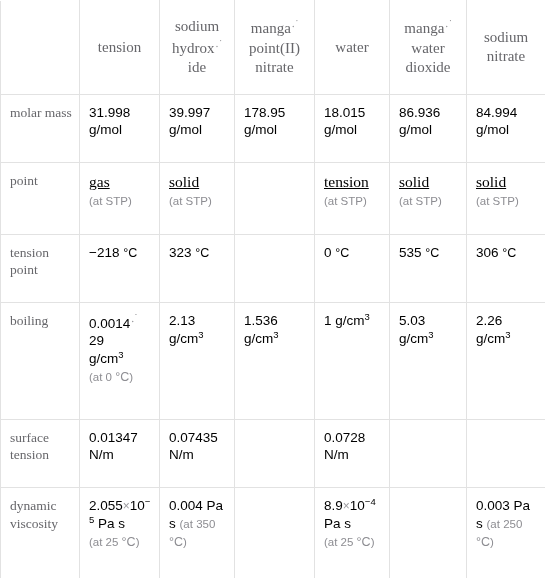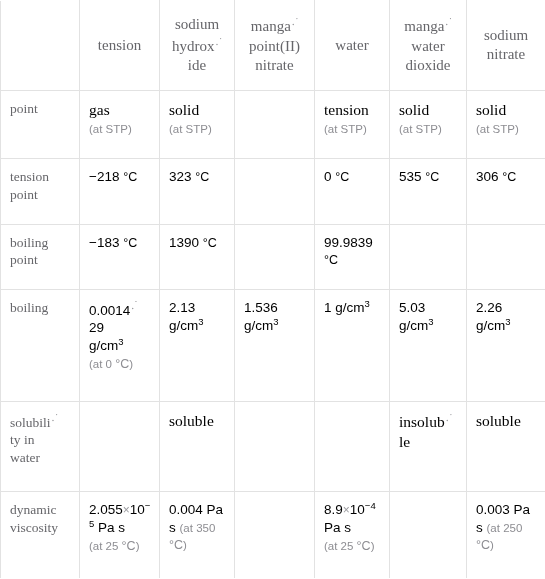--- a/index.html
+++ b/index.html
@@ -57,20 +57,21 @@
     line-height: 1.36;
   }
   tr:last-child td { border-bottom-color: #ffffff; }
   td.last { border-right-color: #ffffff; }
 
   .val { display: block; }
   .serifval {
     font-family: "Liberation Serif", serif;
     font-size: 15.5px;
     color: #000;
+    text-decoration: underline;
   }
   .note {
     color: #8d8d92;
     font-size: 11.5px;
     white-space: nowrap;
     text-align: right;
   }
   .note-inline { color: #8d8d92; font-size: 11.5px; }
   .times { color: #9a9a9e; font-size: 12px; }
   sup { font-size: 9.5px; vertical-align: super; line-height: 0; }
@@ -118,20 +119,41 @@
           <div>manga<span class="brk">․˙</span></div>
           <div>water</div>
           <div>dioxide</div>
         </td>
         <td class="colhead last">
           <div>sodium</div>
           <div>nitrate</div>
         </td>
       </tr>
       <tr>
+        <td class="rowhead">molar mass</td>
+        <td class="">
+          <span class="val">31.998 g/mol</span>
+        </td>
+        <td class="">
+          <span class="val">39.997 g/mol</span>
+        </td>
+        <td class="">
+          <span class="val">178.95 g/mol</span>
+        </td>
+        <td class="">
+          <span class="val">18.015 g/mol</span>
+        </td>
+        <td class="">
+          <span class="val">86.936 g/mol</span>
+        </td>
+        <td class="last">
+          <span class="val">84.994 g/mol</span>
+        </td>
+      </tr>
+      <tr>
         <td class="rowhead">point</td>
         <td class=""><span class="val serifval">gas</span><span class="note">(at STP)</span></td>
         <td class=""><span class="val serifval">solid</span><span class="note">(at STP)</span></td>
         <td class=""></td>
         <td class=""><span class="val serifval">tension</span><span class="note">(at STP)</span></td>
         <td class=""><span class="val serifval">solid</span><span class="note">(at STP)</span></td>
         <td class="last"><span class="val serifval">solid</span><span class="note">(at STP)</span></td>
       </tr>
       <tr>
         <td class="rowhead">tension point</td>
@@ -146,67 +168,52 @@
           <span class="val">0 <span class="deg">°C</span></span>
         </td>
         <td class="">
           <span class="val">535 <span class="deg">°C</span></span>
         </td>
         <td class="last">
           <span class="val">306 <span class="deg">°C</span></span>
         </td>
       </tr>
       <tr>
-        <td class="rowhead">boiling point</td>
-        <td class="">
-          <span class="val">−183 <span class="deg">°C</span></span>
-        </td>
-        <td class="">
-          <span class="val">1390 <span class="deg">°C</span></span>
-        </td>
-        <td class=""></td>
-        <td class="">
-          <span class="val">99.9839 <span class="deg">°C</span></span>
-        </td>
-        <td class=""></td>
-        <td class="last"></td>
-      </tr>
-      <tr>
         <td class="rowhead">boiling</td>
         <td class=""><span class="val">0.0014<span class="brk">․˙</span><br>29<br>g/cm<sup>3</sup></span><span class="note">(at 0 <span class="deg">°C</span>)</span></td>
         <td class="">
           <span class="val">2.13 g/cm<sup>3</sup></span>
         </td>
         <td class="">
           <span class="val">1.536 g/cm<sup>3</sup></span>
         </td>
         <td class="">
           <span class="val">1 g/cm<sup>3</sup></span>
         </td>
         <td class="">
           <span class="val">5.03 g/cm<sup>3</sup></span>
         </td>
         <td class="last">
           <span class="val">2.26 g/cm<sup>3</sup></span>
         </td>
       </tr>
       <tr>
-        <td class="rowhead">solubili<span class="brk">․˙</span><br>ty in<br>water</td>
-        <td class=""></td>
-        <td class="">
-          <span class="val serifval">soluble</span>
-        </td>
-        <td class=""></td>
-        <td class=""></td>
-        <td class="">
-          <span class="val serifval">insolub<span class="brk">․˙</span><br>le</span>
-        </td>
-        <td class="last">
-          <span class="val serifval">soluble</span>
-        </td>
+        <td class="rowhead">surface tension</td>
+        <td class="">
+          <span class="val">0.01347 N/m</span>
+        </td>
+        <td class="">
+          <span class="val">0.07435 N/m</span>
+        </td>
+        <td class=""></td>
+        <td class="">
+          <span class="val">0.0728 N/m</span>
+        </td>
+        <td class=""></td>
+        <td class="last"></td>
       </tr>
       <tr>
         <td class="rowhead">dynamic viscosity</td>
         <td class=""><span class="val">2.055<span class="times">×</span>10<sup>−5</sup> Pa s</span><span class="note">(at 25 <span class="deg">°C</span>)</span></td>
         <td class="">
           <span class="val">0.004 Pa s <span class="note-inline">(at 350 <span class="deg">°C</span>)</span></span>
         </td>
         <td class=""></td>
         <td class=""><span class="val">8.9<span class="times">×</span>10<sup>−4</sup> Pa s</span><span class="note">(at 25 <span class="deg">°C</span>)</span></td>
         <td class=""></td>

